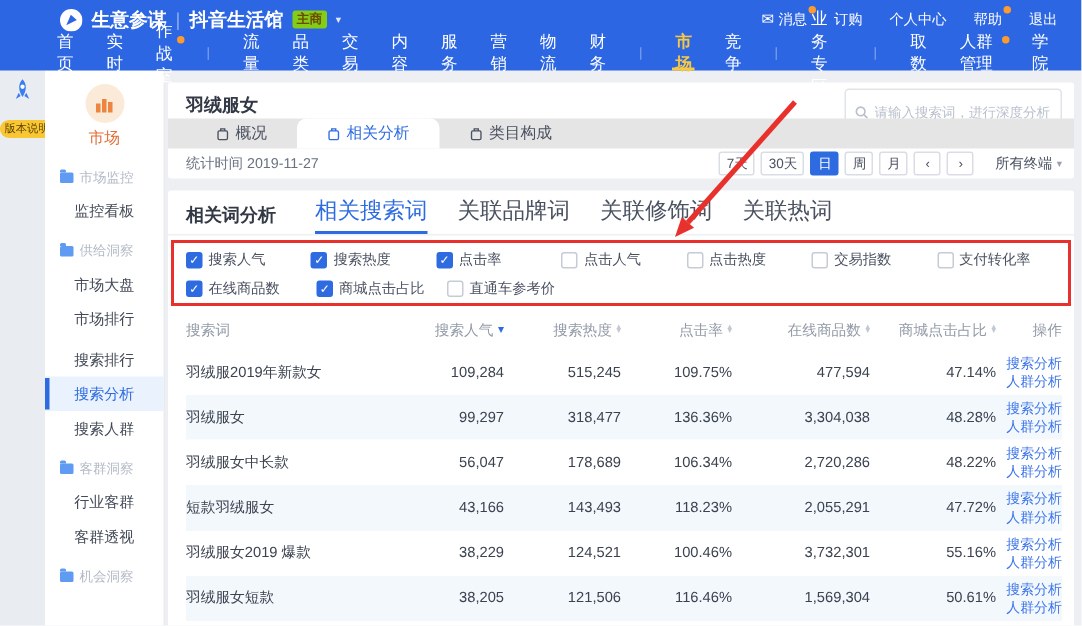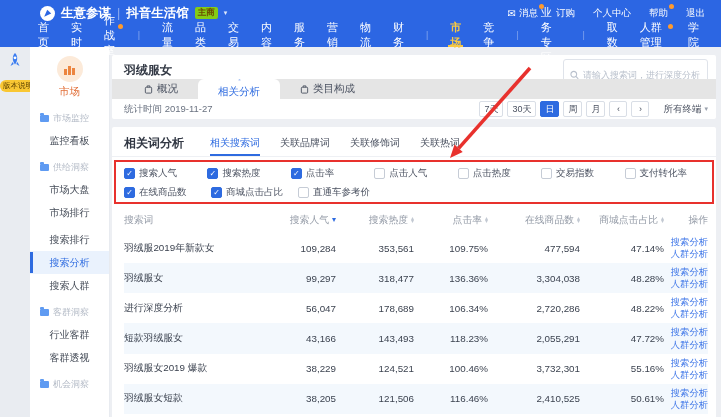--- a/index.html
+++ b/index.html
@@ -47,33 +47,33 @@
   
   .main { position:absolute; left:110px; top:47px; right:0; bottom:0; }
   .panel { position:absolute; left:2px; right:5px; background:#fff; border-radius:2px; }
   .head-panel { top:8px; height:64px; }
   .kw-title { position:absolute; top:7px; left:12px; font-size:12px; font-weight:bold; color:#323844; }
   .searchbox { position:absolute; top:4px; right:8px; width:145px; height:32px; display:flex; align-items:center; gap:4px; border:1px solid #dfe3ea; border-radius:3px; padding:0 6px; background:#fff; }
   .searchbox input { border:none; outline:none; width:100%; font-size:9px; color:#555; font-family:inherit; }
   .searchbox input::placeholder { color:#b9c0cc; }
   .tab-strip { position:absolute; top:24px; left:0; right:0; height:20px; background:#e5e5e5; display:flex; padding-left:12px; }
   .tab { display:flex; align-items:center; gap:4px; padding:0 20px; font-size:10.5px; color:#4a5160; cursor:pointer; }
-  .tab.active { background:#fff; color:#2e6be0; border-radius:6px 6px 0 0;flex-direction:column; }
+  .tab.active { background:#fff; color:#2e6be0; border-radius:6px 6px 0 0; }
   .stat-row { position:absolute; bottom:0; left:0; right:0; height:20px; display:flex; align-items:center; justify-content:space-between; padding:0 8px 0 12px; }
   .stat-time { font-size:9.5px; color:#6a7280;text-align:center; }
   .date-area { display:flex; align-items:center; gap:4px; }
   .date-btn { min-width:18px; height:16px; padding:0 4px; border:1px solid #d9dee6; border-radius:2px; background:#fff; font-size:9px; color:#4a5160; display:flex; align-items:center; justify-content:center; cursor:pointer; font-family:inherit; }
   .date-btn.active { background:#2e6be0; border-color:#2e6be0; color:#fff; }
   .terminal { display:flex; gap:3px; margin-left:10px; color:#4a5160; font-size:9.5px; align-items:center; cursor:pointer; }
   .tiny-chev { font-size:7px; color:#9aa1ad; }
   
   .table-panel { top:80px; bottom:-4px; padding:0 8px 0 12px; }
   .section-head { display:flex; align-items:flex-end; gap:26px; padding-top:10px; height:29px; }
   .section-title { font-size:12px; font-weight:bold; color:#323844; padding-bottom:4px; }
-  .subtabs { display:flex; gap:20px; font-size:10px; color:#4a5160; }
+  .subtabs { display:flex; gap:20px; font-size:15px; color:#4a5160; }
   .subtab { padding-bottom:4px; cursor:pointer; border-bottom:2px solid transparent; }
   .subtab.active { color:#2e6be0; border-bottom-color:#2e6be0; }
   .head-divider { border-bottom:1px solid #eef0f4; margin:0 -8px 0 -12px; }
   .filters { position:relative; margin-top:7px; }
   .filter-row { display:flex; height:19px; align-items:center; }
   .filter-item { width:87px; display:flex; align-items:center; gap:4px; font-size:9.5px; color:#4a5160; cursor:pointer; }
   .cb { width:11px; height:11px; border:1px solid #c6ccd6; border-radius:2px; background:#fff; display:flex; align-items:center; justify-content:center; font-size:8px; color:#fff; flex:0 0 auto; }
   .filter-item.checked .cb { background:#2e6be0; border-color:#2e6be0; }
   .filter-item.checked .cb::after { content:"✓"; }
   .anno-box { position:absolute; left:-10px; right:-6px; top:-4px; bottom:-2px; border:2px solid #e8312d; pointer-events:none; z-index:40; }
@@ -436,21 +436,21 @@
                 <span class="si-up">▴</span>
                 <span class="si-down">▾</span>
               </span></th>
             <th class="th sort-none"><span>操作</span></th>
           </tr>
         </thead>
       <tbody id="tbody-main">
           <tr>
     <td class="col-term">羽绒服2019年新款女</td>
     <td>109,284</td>
-    <td>353,561</td>
+    <td>515,245</td>
     <td>109.75%</td>
     <td>477,594</td>
     <td>47.14%</td>
     <td class="col-action">
               <a class="action-link">搜索分析</a>
               <a class="action-link">人群分析</a>
             </td>
   </tr>
           <tr>
     <td class="col-term">羽绒服女</td>
@@ -458,21 +458,21 @@
     <td>318,477</td>
     <td>136.36%</td>
     <td>3,304,038</td>
     <td>48.28%</td>
     <td class="col-action">
               <a class="action-link">搜索分析</a>
               <a class="action-link">人群分析</a>
             </td>
   </tr>
           <tr>
-    <td class="col-term">进行深度分析</td>
+    <td class="col-term">羽绒服女中长款</td>
     <td>56,047</td>
     <td>178,689</td>
     <td>106.34%</td>
     <td>2,720,286</td>
     <td>48.22%</td>
     <td class="col-action">
               <a class="action-link">搜索分析</a>
               <a class="action-link">人群分析</a>
             </td>
   </tr>
@@ -498,21 +498,21 @@
     <td class="col-action">
               <a class="action-link">搜索分析</a>
               <a class="action-link">人群分析</a>
             </td>
   </tr>
           <tr>
     <td class="col-term">羽绒服女短款</td>
     <td>38,205</td>
     <td>121,506</td>
     <td>116.46%</td>
-    <td>2,410,525</td>
+    <td>1,569,304</td>
     <td>50.61%</td>
     <td class="col-action">
               <a class="action-link">搜索分析</a>
               <a class="action-link">人群分析</a>
             </td>
   </tr>
           <tr>
     <td class="col-term">网红羽绒服女 ins 潮</td>
     <td>37,588</td>
     <td>98,831</td>

